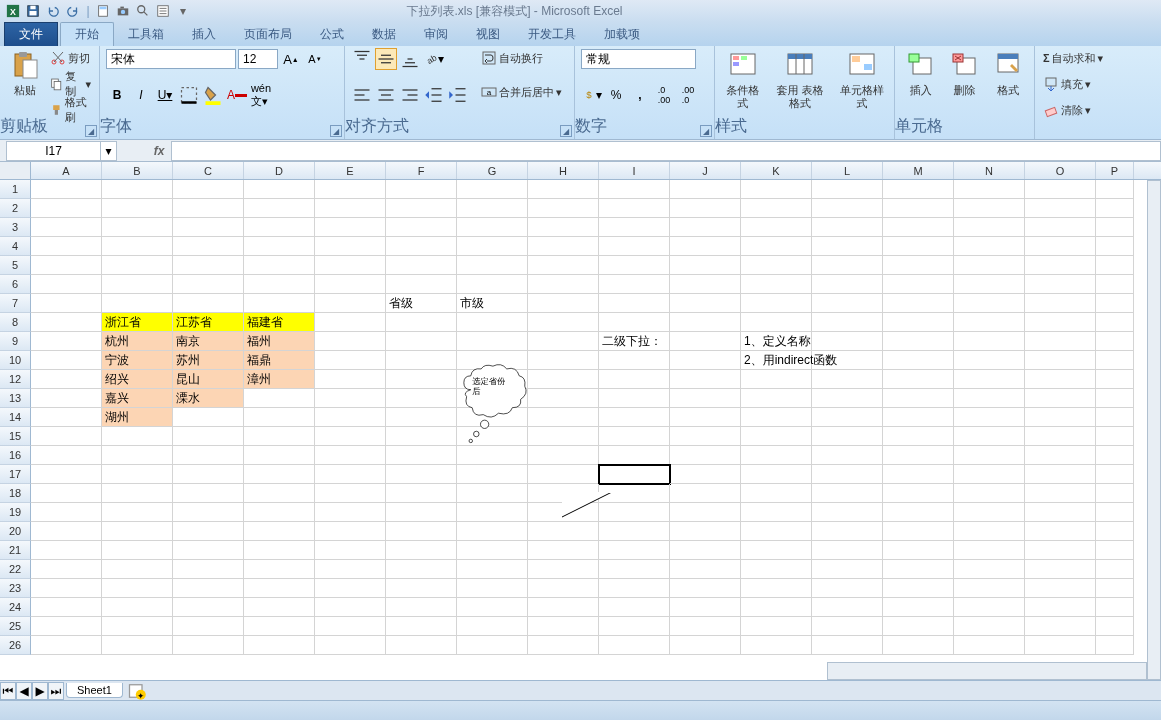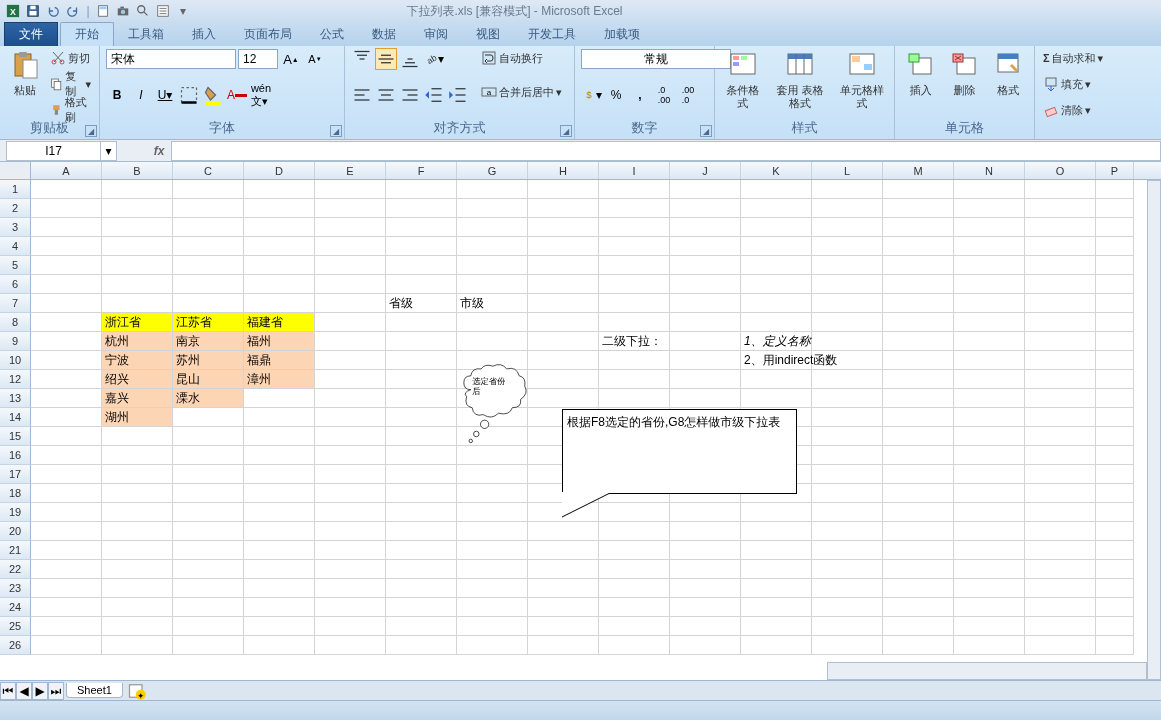--- a/index.html
+++ b/index.html
@@ -15,21 +15,21 @@
 
 
 .ribbon-tabs { height: 24px; background: linear-gradient(#c9ddf0, #b5d3ee); display: flex; align-items: flex-end; padding: 0 4px; }
 .file-tab { background: linear-gradient(#2d64a5, #1e4e8c); color: #fff; padding: 3px 14px; border: 1px solid #1a3f6e; border-bottom: none; cursor: pointer; margin-right: 2px; }
 .rtab { padding: 3px 14px; color: #3b5a82; cursor: pointer; }
 .rtab.active { background: #c5e0f7; border: 1px solid #8aa8c5; border-bottom: none; border-radius: 2px 2px 0 0; }
 
 
 .ribbon { height: 94px; background: linear-gradient(#d8ecfa, #c5e0f7); border-bottom: 1px solid #9fb8d1; display: flex; }
 .group { border-right: 1px solid #a8c2db; padding: 2px 6px 0 6px; display: flex; flex-direction: column; position: relative; }
-.group-label { position: absolute; bottom: 2px; left: 0; right: 0; text-align: center; font-size: 13px; color: #4a6a90; }
+.group-label { position: absolute; bottom: 2px; left: 0; right: 0; font-size: 16px; color: #4a6a90; }
 .group-dialog { position: absolute; bottom: 2px; right: 2px; width: 12px; height: 12px; border: 1px solid #7a9cc0; color: #4a6a90; font-size: 8px; display: flex; align-items: center; justify-content: center; cursor: pointer; }
 .group-body { display: flex; gap: 4px; }
 .big-btn { display: flex; flex-direction: column; align-items: center; padding: 2px 4px; cursor: pointer; min-width: 38px; }
 .big-btn .icon { width: 32px; height: 32px; margin-bottom: 2px; }
 .big-btn .lbl { font-size: 11px; color: #333; text-align: center; line-height: 13px; }
 .small-row { display: flex; align-items: center; gap: 2px; height: 22px; }
 .small-btn { height: 20px; padding: 0 2px; display: flex; align-items: center; gap: 2px; cursor: pointer; font-size: 11px; color: #333; }
 .small-btn svg { width: 16px; height: 16px; }
 .font-select { width: 130px; height: 20px; border: 1px solid #8aa8c5; background: #fff; font-size: 12px; padding: 0 4px; }
 .size-select { width: 40px; height: 20px; border: 1px solid #8aa8c5; background: #fff; font-size: 12px; padding: 0 4px; }
@@ -312,21 +312,21 @@
             </svg><span>合并后居中</span>▾</div>
       </div>
     </div>
     <div class="group-label">对齐方式</div>
     <div class="group-dialog">◢</div>
   </div>
 
   <div class="group" style="width:140px;">
     <div class="col3" style="width:100%;">
       <div class="small-row">
-          <input class="font-select" style="width: 150px; text-align: center;" value="常规">
+          <input class="font-select" style="width: 115px;" value="常规">
         </div>
       <div class="small-row" style="margin-top:8px;">
         <div class="tool-btn"><svg viewBox="0 0 16 16">
               <text x="8" y="12" text-anchor="middle" font-size="11" fill="#b8860b">$</text>
             </svg>▾</div>
         <div class="tool-btn">%</div>
         <div class="tool-btn" style="font-weight:bold;">,</div>
         <div class="tool-btn" style="font-size:9px;">.0<br>.00</div>
         <div class="tool-btn" style="font-size:9px;">.00<br>.0</div>
       </div>
@@ -598,21 +598,21 @@
         <div class="cell"></div>
         <div class="cell peach">杭州</div>
         <div class="cell peach">南京</div>
         <div class="cell peach">福州</div>
         <div class="cell"></div>
         <div class="cell"></div>
         <div class="cell"></div>
         <div class="cell"></div>
         <div class="cell" style="overflow: visible;">二级下拉：</div>
         <div class="cell"></div>
-        <div class="cell" style="overflow: visible; font-style: italic;">1、定义名称</div>
+        <div class="cell" style="overflow: visible;">1、定义名称</div>
         <div class="cell"></div>
         <div class="cell"></div>
         <div class="cell"></div>
         <div class="cell"></div>
         <div class="cell narrow"></div>
       </div>
       <div class="row">
         <div class="rowh">10</div>
         <div class="cell"></div>
         <div class="cell peach">宁波</div>
@@ -920,21 +920,20 @@
 
   <svg class="cloud" viewBox="0 0 110 130">
     <path d="M20 40 Q10 40 10 30 Q10 20 20 20 Q22 8 35 10 Q40 2 52 6 Q64 0 72 10 Q86 6 90 20 Q100 22 98 35 Q104 46 92 54 Q94 66 80 66 Q76 78 60 74 Q50 84 38 76 Q24 80 22 66 Q10 64 14 50 Q8 44 20 40 Z" fill="#fff" stroke="#000"></path>
     <circle cx="40" cy="90" r="6" fill="#fff" stroke="#000"></circle>
     <circle cx="28" cy="104" r="4" fill="#fff" stroke="#000"></circle>
     <circle cx="20" cy="114" r="2.5" fill="#fff" stroke="#000"></circle>
     <text x="22" y="32" font-size="12">选定省份</text>
     <text x="22" y="46" font-size="12">后</text>
   </svg>
 
-  <div class="rect-callout"><span>根据F8选定的省份,G8怎样做市级下拉表</span></div>
   <svg class="rect-tail" width="80" height="40">
       <path d="M0 0 L50 0 L-20 35 Z" fill="#fff" stroke="#000" stroke-linejoin="miter"></path>
       <path d="M0 0 L50 0" stroke="#fff" stroke-width="2"></path>
     </svg>
 </div>
 
 <div class="vscroll"></div>
 
 <div class="sheet-bar">
   <div class="nav-btns">

